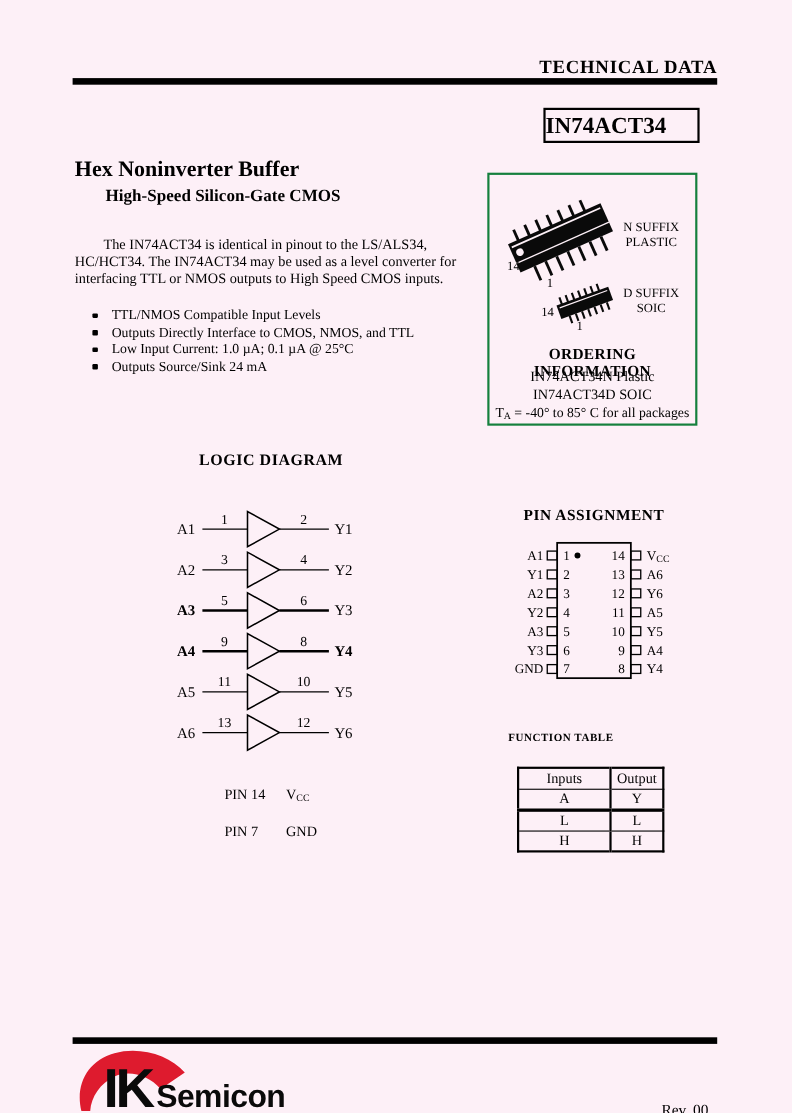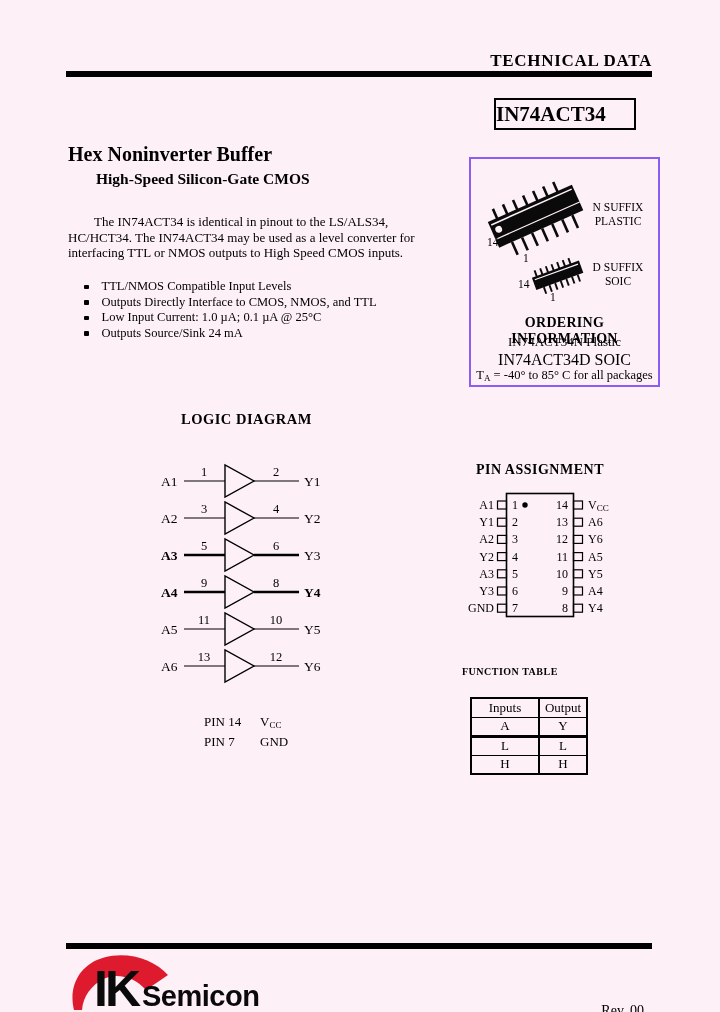--- a/index.html
+++ b/index.html
@@ -28,51 +28,51 @@
   .doc-title { left:68px; top:143px; font-weight:bold; font-size:20px; }
   .doc-subtitle { left:68px; top:170px; font-weight:bold; font-size:15.5px;margin-left:28px; }
   .intro { left:68px; top:214px; width:372px; font-size:13px; line-height:15.6px; text-indent:26px; }
 
   
   .features { left:84px; top:279px; list-style:none; }
   .features li { display:flex; align-items:flex-start; line-height:15.6px; font-size:12.5px; }
   .features .bullet { width:4.5px; height:4.5px; background:#000; border-radius:1px; margin:5.5px 13px 0 0; flex:0 0 auto; }
 
   
-  .ordering-box { left:443px; top:157px; width:191px; height:230px; border:2px solid #8b5cf6;margin-left:26px; }
+  .ordering-box { left:443px; top:157px; width:191px; height:230px; border:2px solid #15803d; }
   .ordering-box .abs { position:absolute; }
   .pkg-label { left:108px; width:78px; text-align:center; font-size:11.5px; line-height:13.5px; }
   .pkg-label-n { top:42px; }
   .pkg-label-d { top:102px; }
   .pkg-pin { font-size:11.5px; }
   .ord-center { left:0; width:100%; text-align:center; }
   .ord-heading { top:156px; font-weight:bold; font-size:14px; letter-spacing:0.3px; }
   .ord-line1 { top:175px; font-size:13px; }
-  .ord-line2 { top:192px; font-size:16px; }
+  .ord-line2 { top:192px; font-size:13px; }
   .ord-temp { top:209px; font-size:12.5px; }
   sub.sm { font-size:9px; vertical-align:-2px; letter-spacing:0; }
 
   
   .section-heading { font-weight:bold; letter-spacing:0.5px; }
   .logic-heading { left:181px; top:411px; font-size:14.5px; }
   .pin-heading { left:476px; top:462px; font-size:14px; }
   .ft-heading { left:462px; top:666px; width:162px; text-align:left; font-size:10px; }
 
   svg { font-family:"Liberation Serif", serif; }
   .logic-svg { left:157px; top:449px; }
   .pin-svg { left:458px; top:488px; }
 
   
-  .pin-note { left:204px; top:714px; display:grid; grid-template-columns:56px auto; row-gap:1px; font-size:13px; line-height:16px; }
+  .pin-note { left:204px; top:714px; display:grid; grid-template-columns:56px auto; row-gap:15px; font-size:13px; line-height:16px; }
 
   
   .ft-wrap { left:470px; top:697px; }
   table.ft { border-collapse:collapse; border:2px solid #000; font-size:13px; text-align:center; }
   table.ft td { border:1.2px solid #000; height:19px; padding:0 4px; }
-  table.ft td:first-child { width:68px; border-right:2.5px solid #000; }
+  table.ft td:first-child { width:84px; border-right:2.5px solid #000; }
   table.ft td:last-child { width:48px; }
   table.ft tr.sig td { border-bottom:3px solid #000; }
 
   
   .logo-svg { left:64px; top:953px; }
   .rev { top:971px; right:76px; font-size:14px;margin-top:32px; }
 </style>
 </head>
 <body>
 

